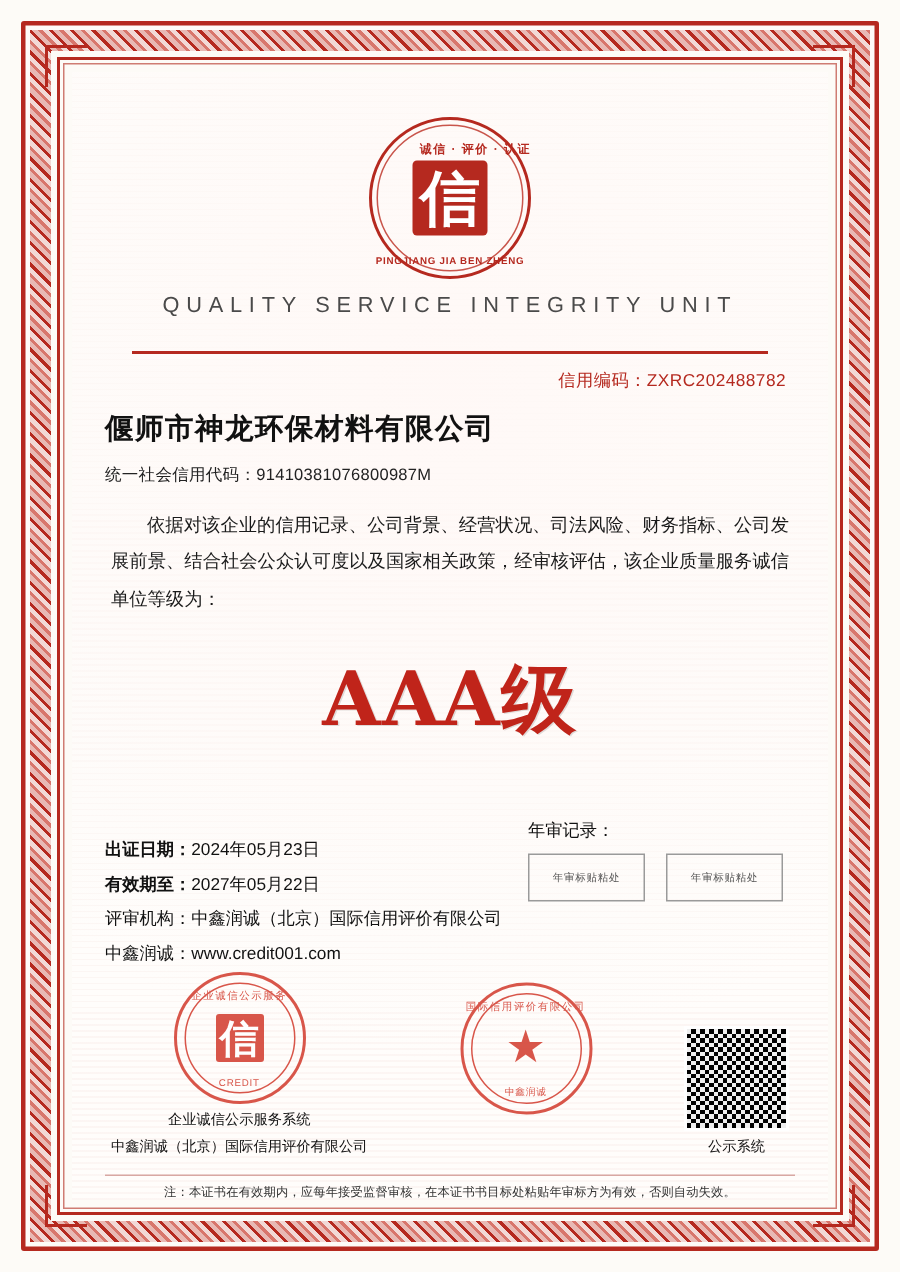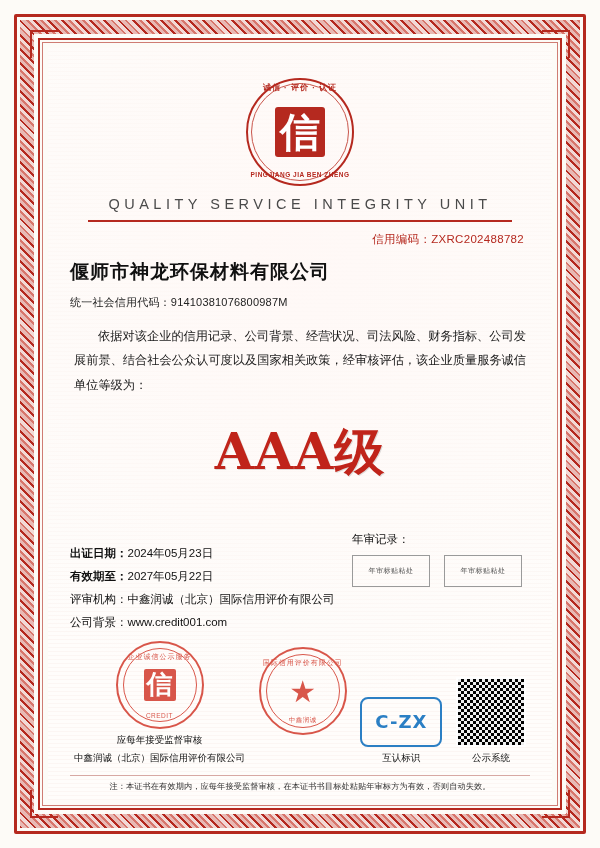--- a/index.html
+++ b/index.html
@@ -118,41 +118,41 @@
   }
   .logo .arc-top, .logo .arc-bottom {
     position: absolute;
     left: 0; right: 0;
     text-align: center;
     font-size: 8px;
     color: #b5291f;
     font-weight: bold;
     letter-spacing: 1px;
   }
-  .logo .arc-top { top: 4px; }
+  .logo .arc-top { top: 16px; text-align: right; }
   .logo .arc-bottom { bottom: 8px; font-size: 6.5px; letter-spacing: 0.5px; }
 
   
   .title-zh {
     text-align: center;
     font-family: "DejaVu Sans", sans-serif;
     font-size: 40px;
     font-weight: bold;
     color: #1b1b1b;
     letter-spacing: 3px;
     margin-top: 8px;
     line-height: 1.1;
   }
   .title-en {
     text-align: center;
     font-size: 14.5px;
     color: #4a4a4a;
     letter-spacing: 4.5px;
     margin-top: 6px;
-    padding-bottom: 8px;
+    padding-bottom: 22px;
     border-bottom: 2px solid #b5291f;
     width: 92%;
     margin-left: auto;
     margin-right: auto;
   }
 
   .credit-no {
     text-align: right;
     color: #b5291f;
     font-size: 11.5px;
@@ -391,58 +391,54 @@
         <div class="row">
           <b>出证日期：</b><span>2024年05月23日</span>
         </div>
         <div class="row">
           <b>有效期至：</b><span>2027年05月22日</span>
         </div>
         <div class="row">
           <span>评审机构：</span><span>中鑫润诚（北京）国际信用评价有限公司</span>
         </div>
         <div class="row">
-          <span>公司背景：</span><span>www.credit001.com</span>
+          <span>中鑫润诚：</span><span>www.credit001.com</span>
         </div>
       </div>
       <div class="details-right">
         <div class="audit-label">年审记录：</div>
         <div class="stamp-boxes">
           <div class="stamp-box">年审标贴粘处</div>
           <div class="stamp-box">年审标贴粘处</div>
         </div>
       </div>
     </div>
 
     <div class="seals">
 
       <div class="seal-group">
         <div class="round-seal">
           <div class="inner-ring"></div>
           <div class="seal-top-text">企业诚信公示服务</div>
           <div class="seal-center">信</div>
           <div class="seal-bottom-text">CREDIT</div>
         </div>
-        <div class="seal-caption">应每年接受监督审核</div>
+        <div class="seal-caption">企业诚信公示服务系统</div>
         <div class="seal-caption">中鑫润诚（北京）国际信用评价有限公司</div>
       </div>
 
       <div class="seal-group" style="margin-bottom:30px;">
         <div class="round-seal star">
           <div class="inner-ring"></div>
           <div class="seal-top-text">国际信用评价有限公司</div>
           <div class="seal-center">★</div>
           <div class="seal-bottom-text">中鑫润诚</div>
         </div>
       </div>
 
-      <div class="seal-group">
-        <div class="logo-ezx">C-ZX</div>
-        <div class="seal-caption">互认标识</div>
-      </div>
 
       <div class="seal-group">
         <div class="qr"></div>
         <div class="seal-caption">公示系统</div>
       </div>
 
     </div>
 
     <div class="footnote">注：本证书在有效期内，应每年接受监督审核，在本证书书目标处粘贴年审标方为有效，否则自动失效。</div>
 

